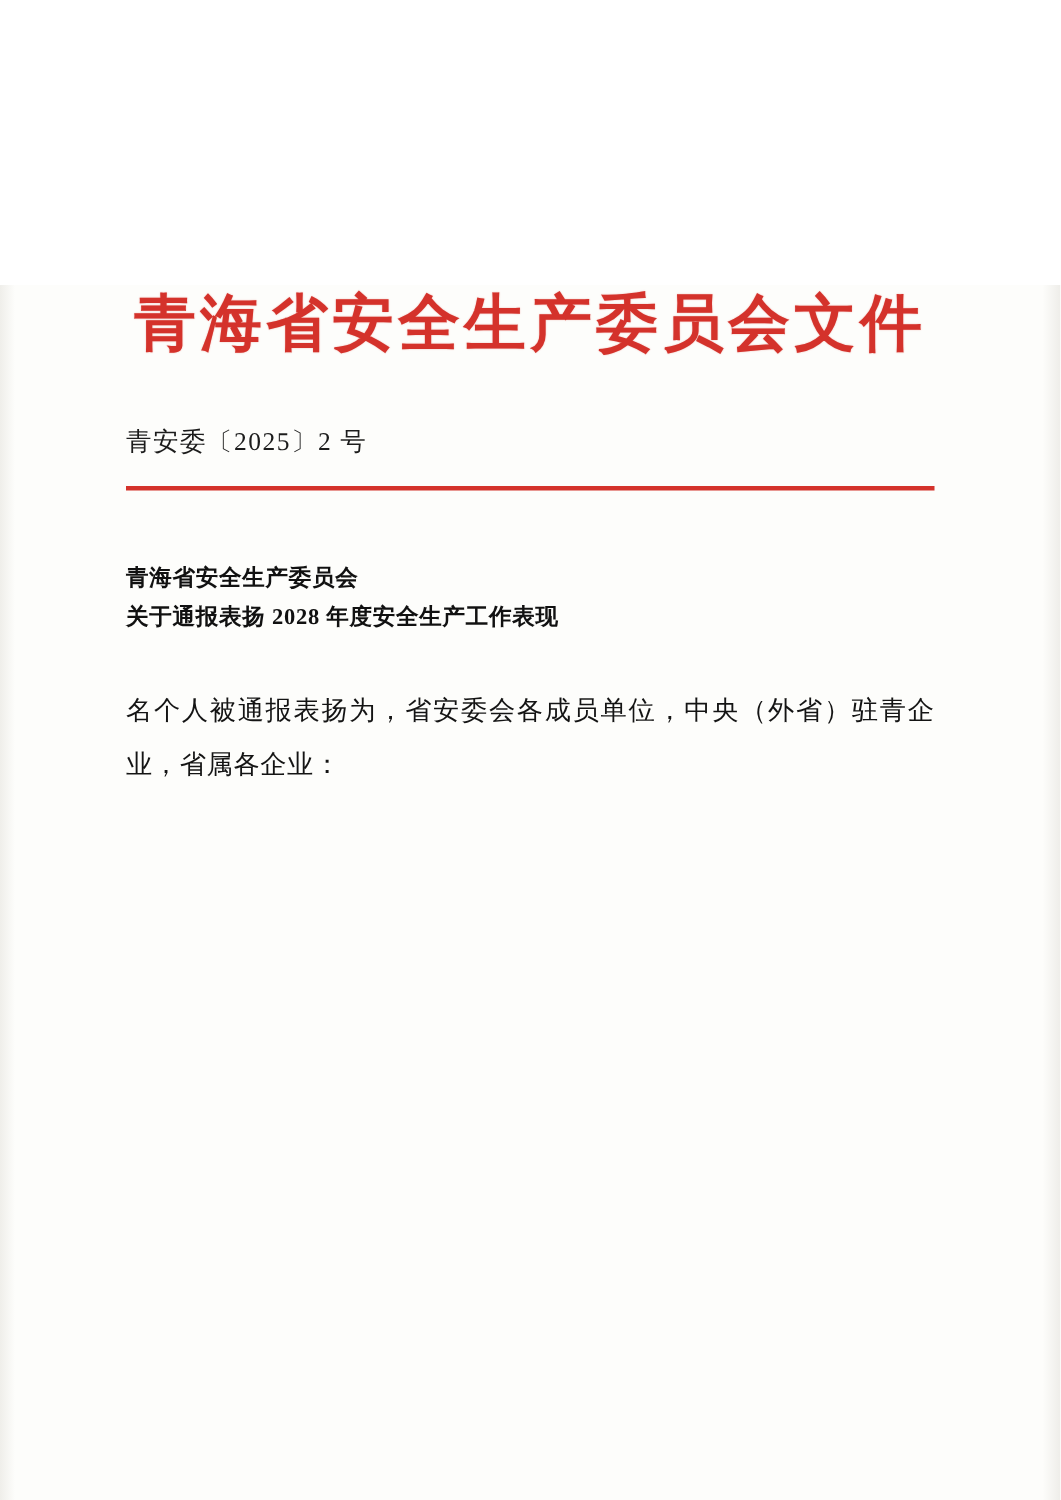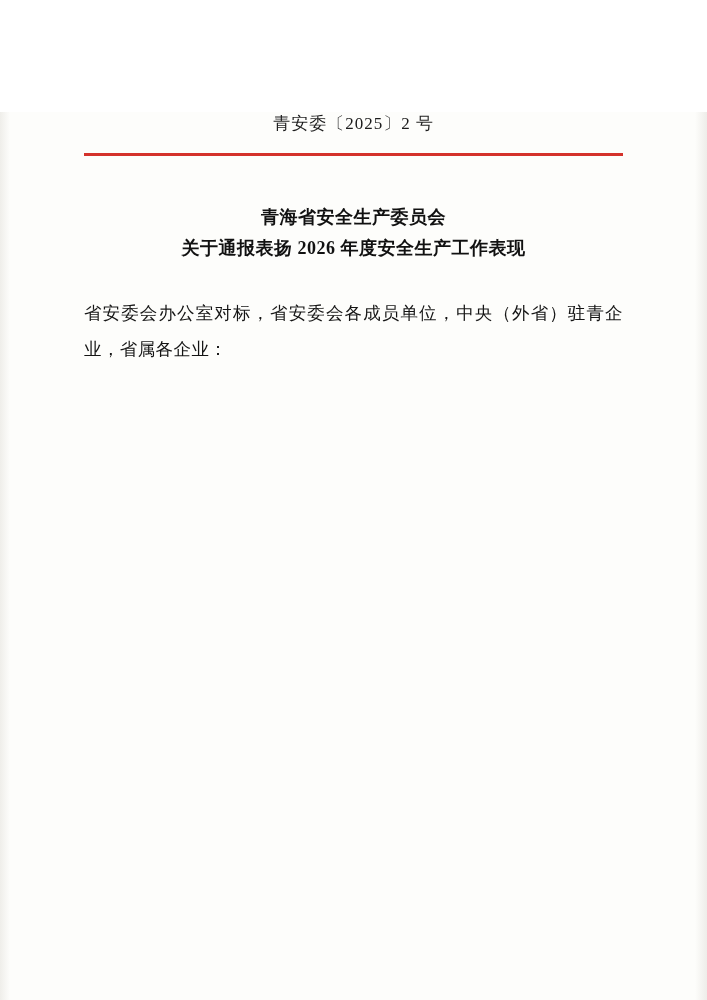--- a/index.html
+++ b/index.html
@@ -46,39 +46,38 @@
     color: #d4322b;
     font-family: "DejaVu Serif", "Liberation Serif", serif;
     font-weight: bold;
     font-size: 41px;
     letter-spacing: 3px;
     line-height: 1.25;
     text-shadow: 0 0 1px rgba(212,50,43,0.45);
   }
 
   .doc-number {
-    margin-top: 112px;
-    text-align: center;
+    margin-top: 42px;
+    text-align: left;
     font-size: 17px;
     letter-spacing: 1px;
     color: #1c1c1c;
   }
 
   .red-rule {
     margin-top: 18px;
     height: 2.5px;
     background: #d4322b;
     width: 100%;
   }
 
   .title-block {
     margin-top: 46px;
-    text-align: center;
     font-weight: bold;
-    font-size: 18px;
+    font-size: 15px;
     line-height: 1.75;
     letter-spacing: 0.5px;
     color: #111;
   }
   .title-block div { white-space: nowrap; }
 
   .body-text {
     margin-top: 30px;
     font-size: 17.5px;
     line-height: 2.06;
@@ -92,27 +91,28 @@
   }
   .body-text p.indent {
     text-indent: 2em;
   }
 </style>
 </head>
 <body>
 
 <div class="page">
 
+  <div class="doc-title">青海省安全生产委员会文件</div>
 
   <div class="doc-number">青安委〔2025〕2 号</div>
 
   <div class="red-rule"></div>
 
   <div class="title-block">
     <div>青海省安全生产委员会</div>
-    <div>关于通报表扬 2026 年度安全生产工作表现</div>
+    <div>关于通报表扬 2028 年度安全生产工作表现</div>
   </div>
 
   <div class="body-text">
-    <p>省安委会办公室对标，省安委会各成员单位，中央（外省）驻青企业，省属各企业：</p>
+    <p>名个人被通报表扬为，省安委会各成员单位，中央（外省）驻青企业，省属各企业：</p>
   </div>
 
 </div>
 
 </body></html>

